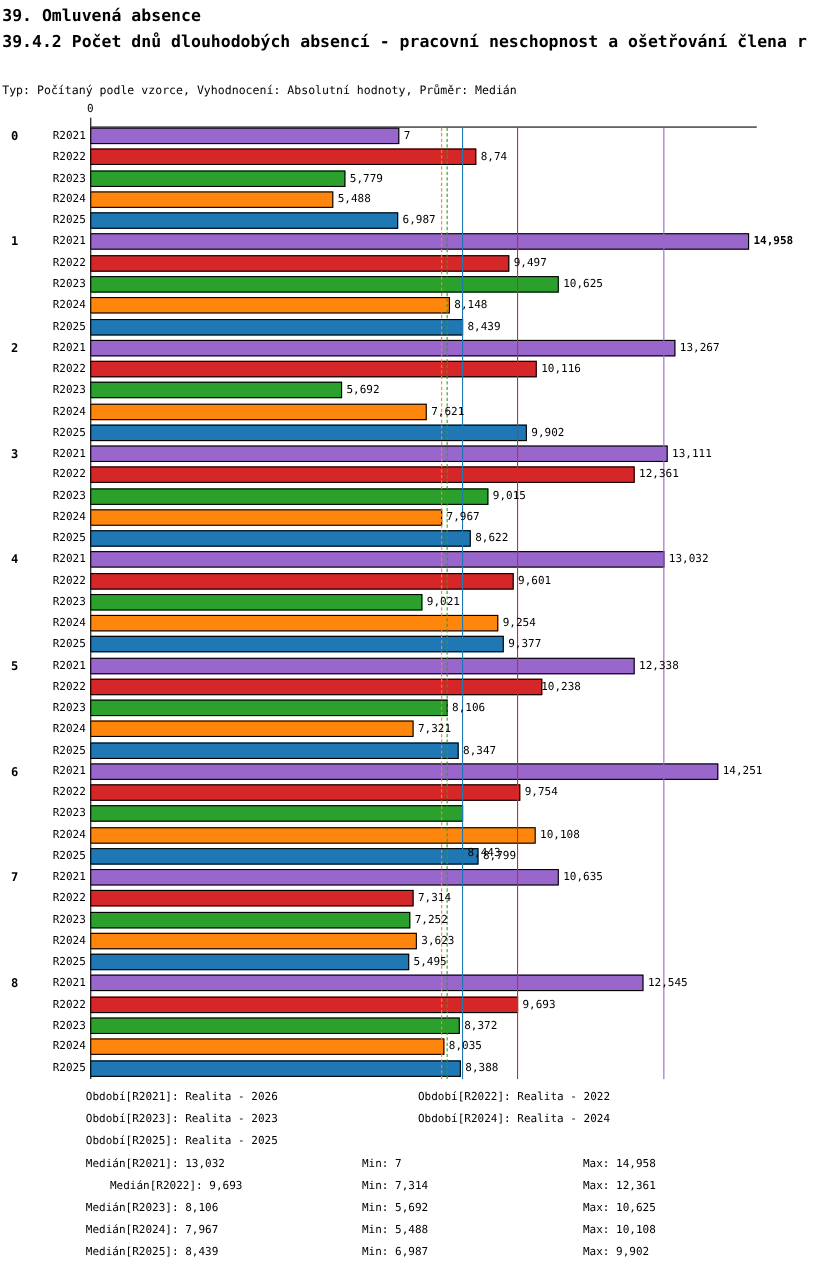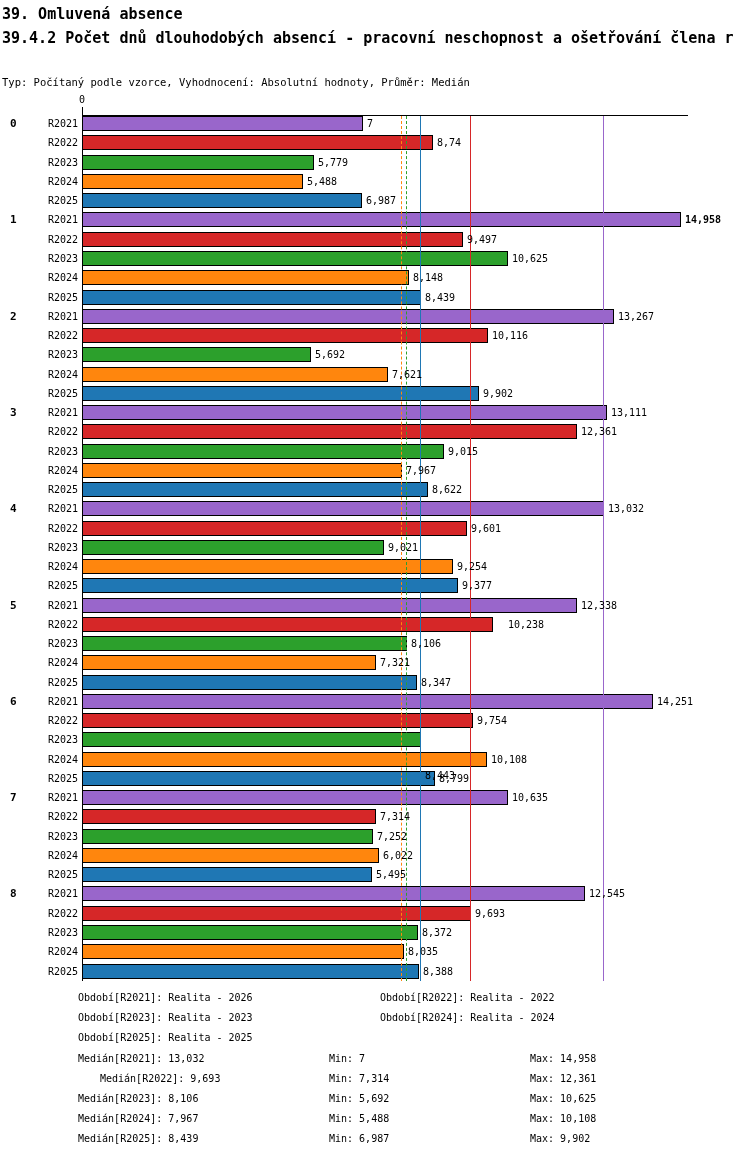--- a/index.html
+++ b/index.html
@@ -112,21 +112,21 @@
       <div class="bar-value" style="left: 457px; top: 559.1px;">9,254</div>
       <div class="row-label" style="left: 40px; top: 578.4px; width: 38px;">R2025</div>
       <div class="bar" style="left: 82px; top: 578.4px; width: 376px; height: 15px; background: rgb(31, 119, 180);"></div>
       <div class="bar-value" style="left: 462px; top: 578.4px;">9,377</div>
       <div class="group-label" style="left: 10px; top: 597.5px;">5</div>
       <div class="row-label" style="left: 40px; top: 597.5px; width: 38px;">R2021</div>
       <div class="bar" style="left: 82px; top: 597.5px; width: 495px; height: 15px; background: rgb(153, 102, 203);"></div>
       <div class="bar-value" style="left: 581px; top: 597.5px;">12,338</div>
       <div class="row-label" style="left: 40px; top: 616.8px; width: 38px;">R2022</div>
       <div class="bar" style="left: 82px; top: 616.8px; width: 411px; height: 15px; background: rgb(214, 39, 40);"></div>
-      <div class="bar-value" style="left: 508px; top: 616.8px; text-align: center;">10,238</div>
+      <div class="bar-value" style="left: 492px; top: 616.8px; text-align: center;">10,238</div>
       <div class="row-label" style="left: 40px; top: 636.1px; width: 38px;">R2023</div>
       <div class="bar" style="left: 82px; top: 636.1px; width: 325px; height: 15px; background: rgb(44, 160, 44);"></div>
       <div class="bar-value" style="left: 411px; top: 636.1px;">8,106</div>
       <div class="row-label" style="left: 40px; top: 655.4px; width: 38px;">R2024</div>
       <div class="bar" style="left: 82px; top: 655.4px; width: 294px; height: 15px; background: rgb(255, 134, 13);"></div>
       <div class="bar-value" style="left: 380px; top: 655.4px;">7,321</div>
       <div class="row-label" style="left: 40px; top: 674.7px; width: 38px;">R2025</div>
       <div class="bar" style="left: 82px; top: 674.7px; width: 335px; height: 15px; background: rgb(31, 119, 180);"></div>
       <div class="bar-value" style="left: 421px; top: 674.7px;">8,347</div>
       <div class="group-label" style="left: 10px; top: 693.8px;">6</div>
@@ -150,21 +150,21 @@
       <div class="bar" style="left: 82px; top: 790.1px; width: 426px; height: 15px; background: rgb(153, 102, 203);"></div>
       <div class="bar-value" style="left: 512px; top: 790.1px;">10,635</div>
       <div class="row-label" style="left: 40px; top: 809.4px; width: 38px;">R2022</div>
       <div class="bar" style="left: 82px; top: 809.4px; width: 294px; height: 15px; background: rgb(214, 39, 40);"></div>
       <div class="bar-value" style="left: 380px; top: 809.4px;">7,314</div>
       <div class="row-label" style="left: 40px; top: 828.7px; width: 38px;">R2023</div>
       <div class="bar" style="left: 82px; top: 828.7px; width: 291px; height: 15px; background: rgb(44, 160, 44);"></div>
       <div class="bar-value" style="left: 377px; top: 828.7px;">7,252</div>
       <div class="row-label" style="left: 40px; top: 848px; width: 38px;">R2024</div>
       <div class="bar" style="left: 82px; top: 848px; width: 297px; height: 15px; background: rgb(255, 134, 13);"></div>
-      <div class="bar-value" style="left: 383px; top: 848px;">6,022</div>
+      <div class="bar-value" style="left: 383px; top: 848px;">3,623</div>
       <div class="row-label" style="left: 40px; top: 867.3px; width: 38px;">R2025</div>
       <div class="bar" style="left: 82px; top: 867.3px; width: 290px; height: 15px; background: rgb(31, 119, 180);"></div>
       <div class="bar-value" style="left: 376px; top: 867.3px;">5,495</div>
       <div class="group-label" style="left: 10px; top: 886.4px;">8</div>
       <div class="row-label" style="left: 40px; top: 886.4px; width: 38px;">R2021</div>
       <div class="bar" style="left: 82px; top: 886.4px; width: 503px; height: 15px; background: rgb(153, 102, 203);"></div>
       <div class="bar-value" style="left: 589px; top: 886.4px;">12,545</div>
       <div class="row-label" style="left: 40px; top: 905.7px; width: 38px;">R2022</div>
       <div class="bar" style="left: 82px; top: 905.7px; width: 389px; height: 15px; background: rgb(214, 39, 40);"></div>
       <div class="bar-value" style="left: 475px; top: 905.7px;">9,693</div>

